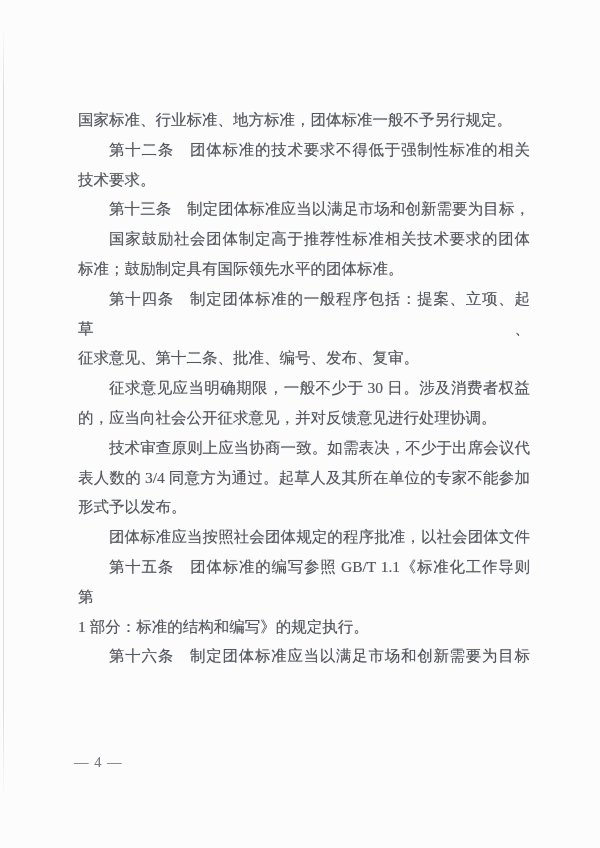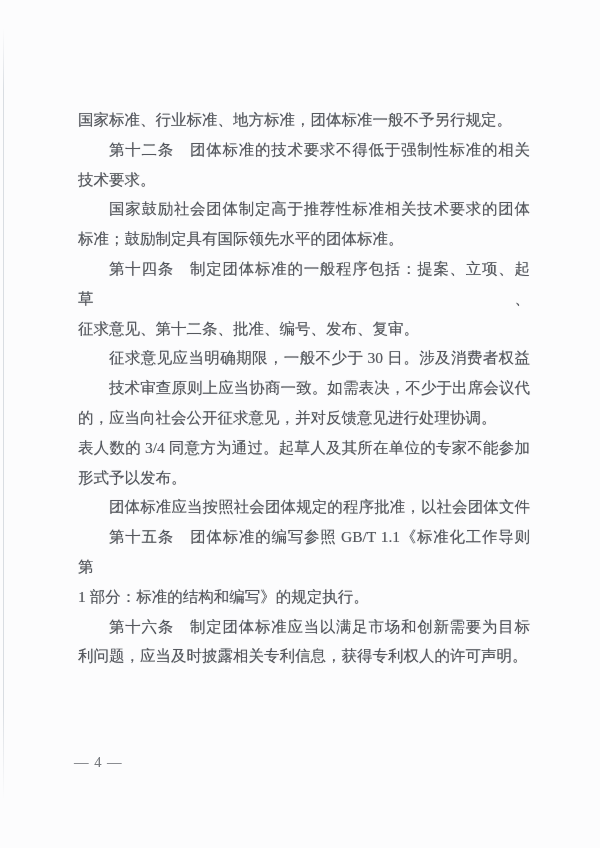--- a/index.html
+++ b/index.html
@@ -62,31 +62,31 @@
 
 <div class="page">
 
   <div class="scan-edge"></div>
 
   <div class="text-block">
 
   <div class="line">国家标准、行业标准、地方标准，团体标准一般不予另行规定。</div>
       <div class="line indent justify">第十二条　团体标准的技术要求不得低于强制性标准的相关</div>
       <div class="line">技术要求。</div>
+      <div class="line indent justify">第十三条　制定团体标准应当以满足市场和创新需要为目标，</div>
       <div class="line indent justify">国家鼓励社会团体制定高于推荐性标准相关技术要求的团体</div>
       <div class="line">标准；鼓励制定具有国际领先水平的团体标准。</div>
       <div class="line indent justify">第十四条　制定团体标准的一般程序包括：提案、立项、起草、</div>
       <div class="line">征求意见、第十二条、批准、编号、发布、复审。</div>
       <div class="line indent justify">征求意见应当明确期限，一般不少于 30 日。涉及消费者权益</div>
+      <div class="line">的，应当向社会公开征求意见，并对反馈意见进行处理协调。</div>
       <div class="line indent justify">技术审查原则上应当协商一致。如需表决，不少于出席会议代</div>
-      <div class="line">的，应当向社会公开征求意见，并对反馈意见进行处理协调。</div>
       <div class="line justify">表人数的 3/4 同意方为通过。起草人及其所在单位的专家不能参加</div>
       <div class="line">形式予以发布。</div>
       <div class="line indent justify">团体标准应当按照社会团体规定的程序批准，以社会团体文件</div>
       <div class="line indent justify">第十五条　团体标准的编写参照 GB/T 1.1《标准化工作导则 第</div>
       <div class="line">1 部分：标准的结构和编写》的规定执行。</div>
       <div class="line indent justify">第十六条　制定团体标准应当以满足市场和创新需要为目标</div>
-      <div class="line">利问题，应当及时披露相关专利信息，获得专利权人的许可声明。</div>
     </div>
 
   <div class="page-number">— 4 —</div>
 
 </div>
 
 </body></html>

